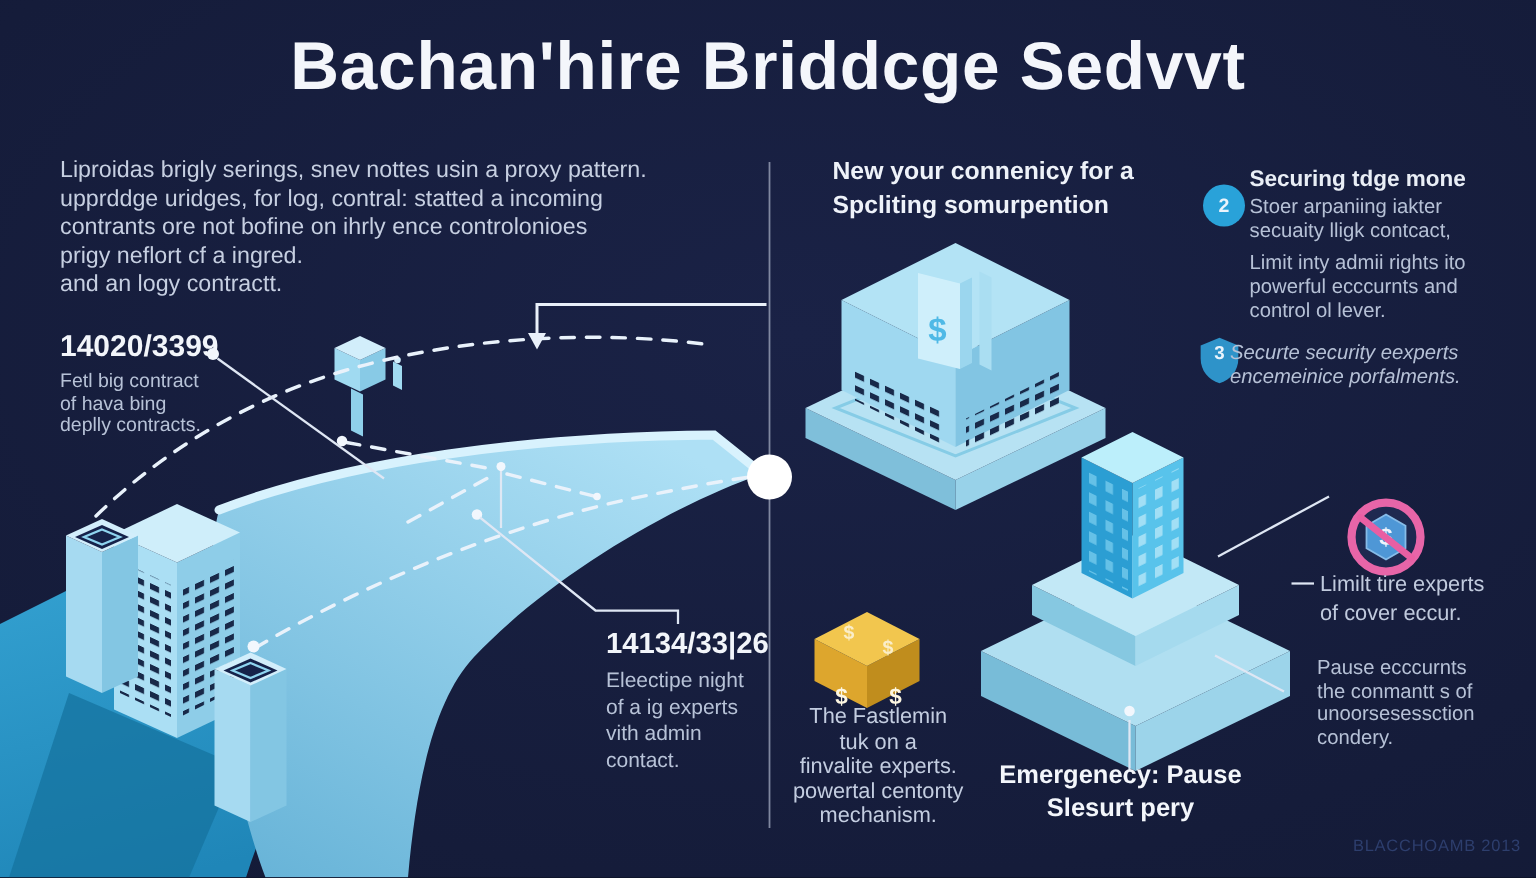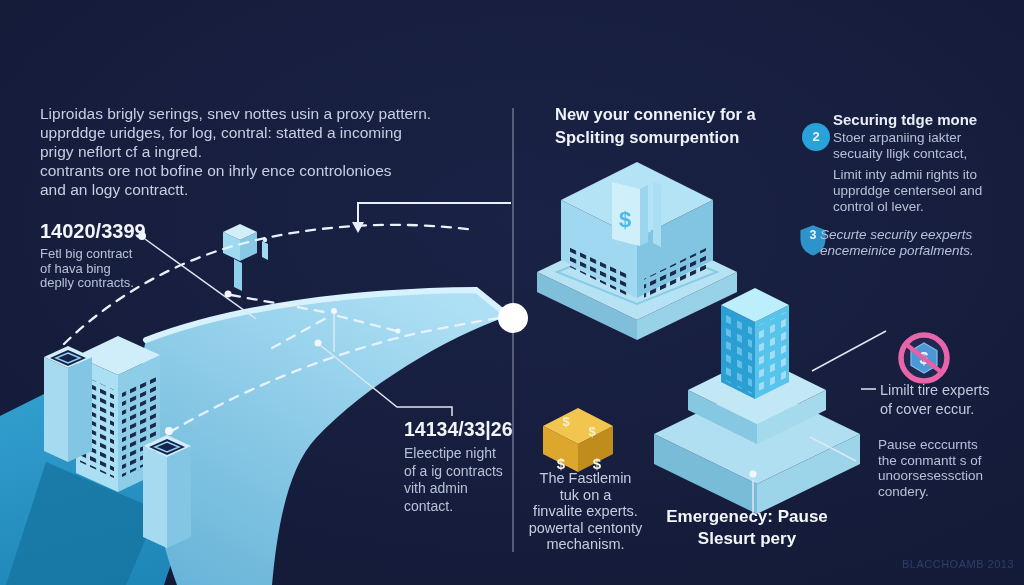--- a/index.html
+++ b/index.html
@@ -190,40 +190,41 @@
       <circle r="23" fill="#1e2950" stroke="#e765a8" stroke-width="5.5"></circle>
       <polygon points="0,-15 13,-7.5 13,7.5 0,15 -13,7.5 -13,-7.5" fill="#4e97d6" stroke="#86bce8" stroke-width="1.2"></polygon>
       <text x="0" y="5.5" text-anchor="middle" font-size="16" font-weight="bold" fill="#eef4fc" font-family="Liberation Sans, sans-serif">$</text>
       <line x1="-17" y1="-13" x2="17" y2="14" stroke="#e95fa3" stroke-width="4.5" stroke-linecap="round"></line>
     </g>
 
     <line x1="513" y1="108" x2="513" y2="552" stroke="#9aa2b8" stroke-width="1.2" opacity="0.8"></line>
     <circle cx="513" cy="318" r="15" fill="#ffffff"></circle>
   </svg>
 
+  <h1 class="title">Bachan'hire Briddcge Sedvvt</h1>
 
   <div class="abs intro">
     <div>Liproidas brigly serings, snev nottes usin a proxy pattern.</div>
     <div>upprddge uridges, for log, contral: statted a incoming</div>
+    <div>contrants ore not bofine on ihrly ence controlonioes</div>
     <div>prigy neflort cf a ingred.</div>
-    <div>contrants ore not bofine on ihrly ence controlonioes</div>
     <div>and an logy contractt.</div>
   </div>
 
   <div class="abs callout-num co1-num">14020/3399</div>
   <div class="abs co1-lines">
     <div>Fetl big contract</div>
     <div>of hava bing</div>
     <div>deplly contracts.</div>
   </div>
 
   <div class="abs callout-num co2-num">14134/33|26</div>
   <div class="abs co2-lines">
     <div>Eleectipe night</div>
-    <div>of a ig contracts</div>
+    <div>of a ig experts</div>
     <div>vith admin</div>
     <div>contact.</div>
   </div>
 
   <div class="abs mid-header">
     <div>New your connenicy for a</div>
     <div>Spcliting somurpention</div>
   </div>
 
   <div class="abs gold-caption">
@@ -241,21 +242,21 @@
 
   <div class="abs badge2">2</div>
   <div class="abs r-title">Securing tdge mone</div>
   <div class="abs r-lines step2-lines">
     <div>Stoer arpaniing iakter</div>
     <div>secuaity lligk contcact,</div>
   </div>
 
   <div class="abs r-lines admin-note">
     <div>Limit inty admii rights ito</div>
-    <div>upprddge centerseol and</div>
+    <div>powerful ecccurnts and</div>
     <div>control ol lever.</div>
   </div>
 
   <div class="abs shield-badge">
     <svg width="28" height="32" viewBox="0 0 24 28">
       <path d="M12 1 L23 5.5 V13 C23 20.5 18.3 25.6 12 27.6 C5.7 25.6 1 20.5 1 13 V5.5 Z" fill="#2e93c9"></path>
     </svg>
     <span class="num">3</span>
   </div>
   <div class="abs r-lines step3-lines">

